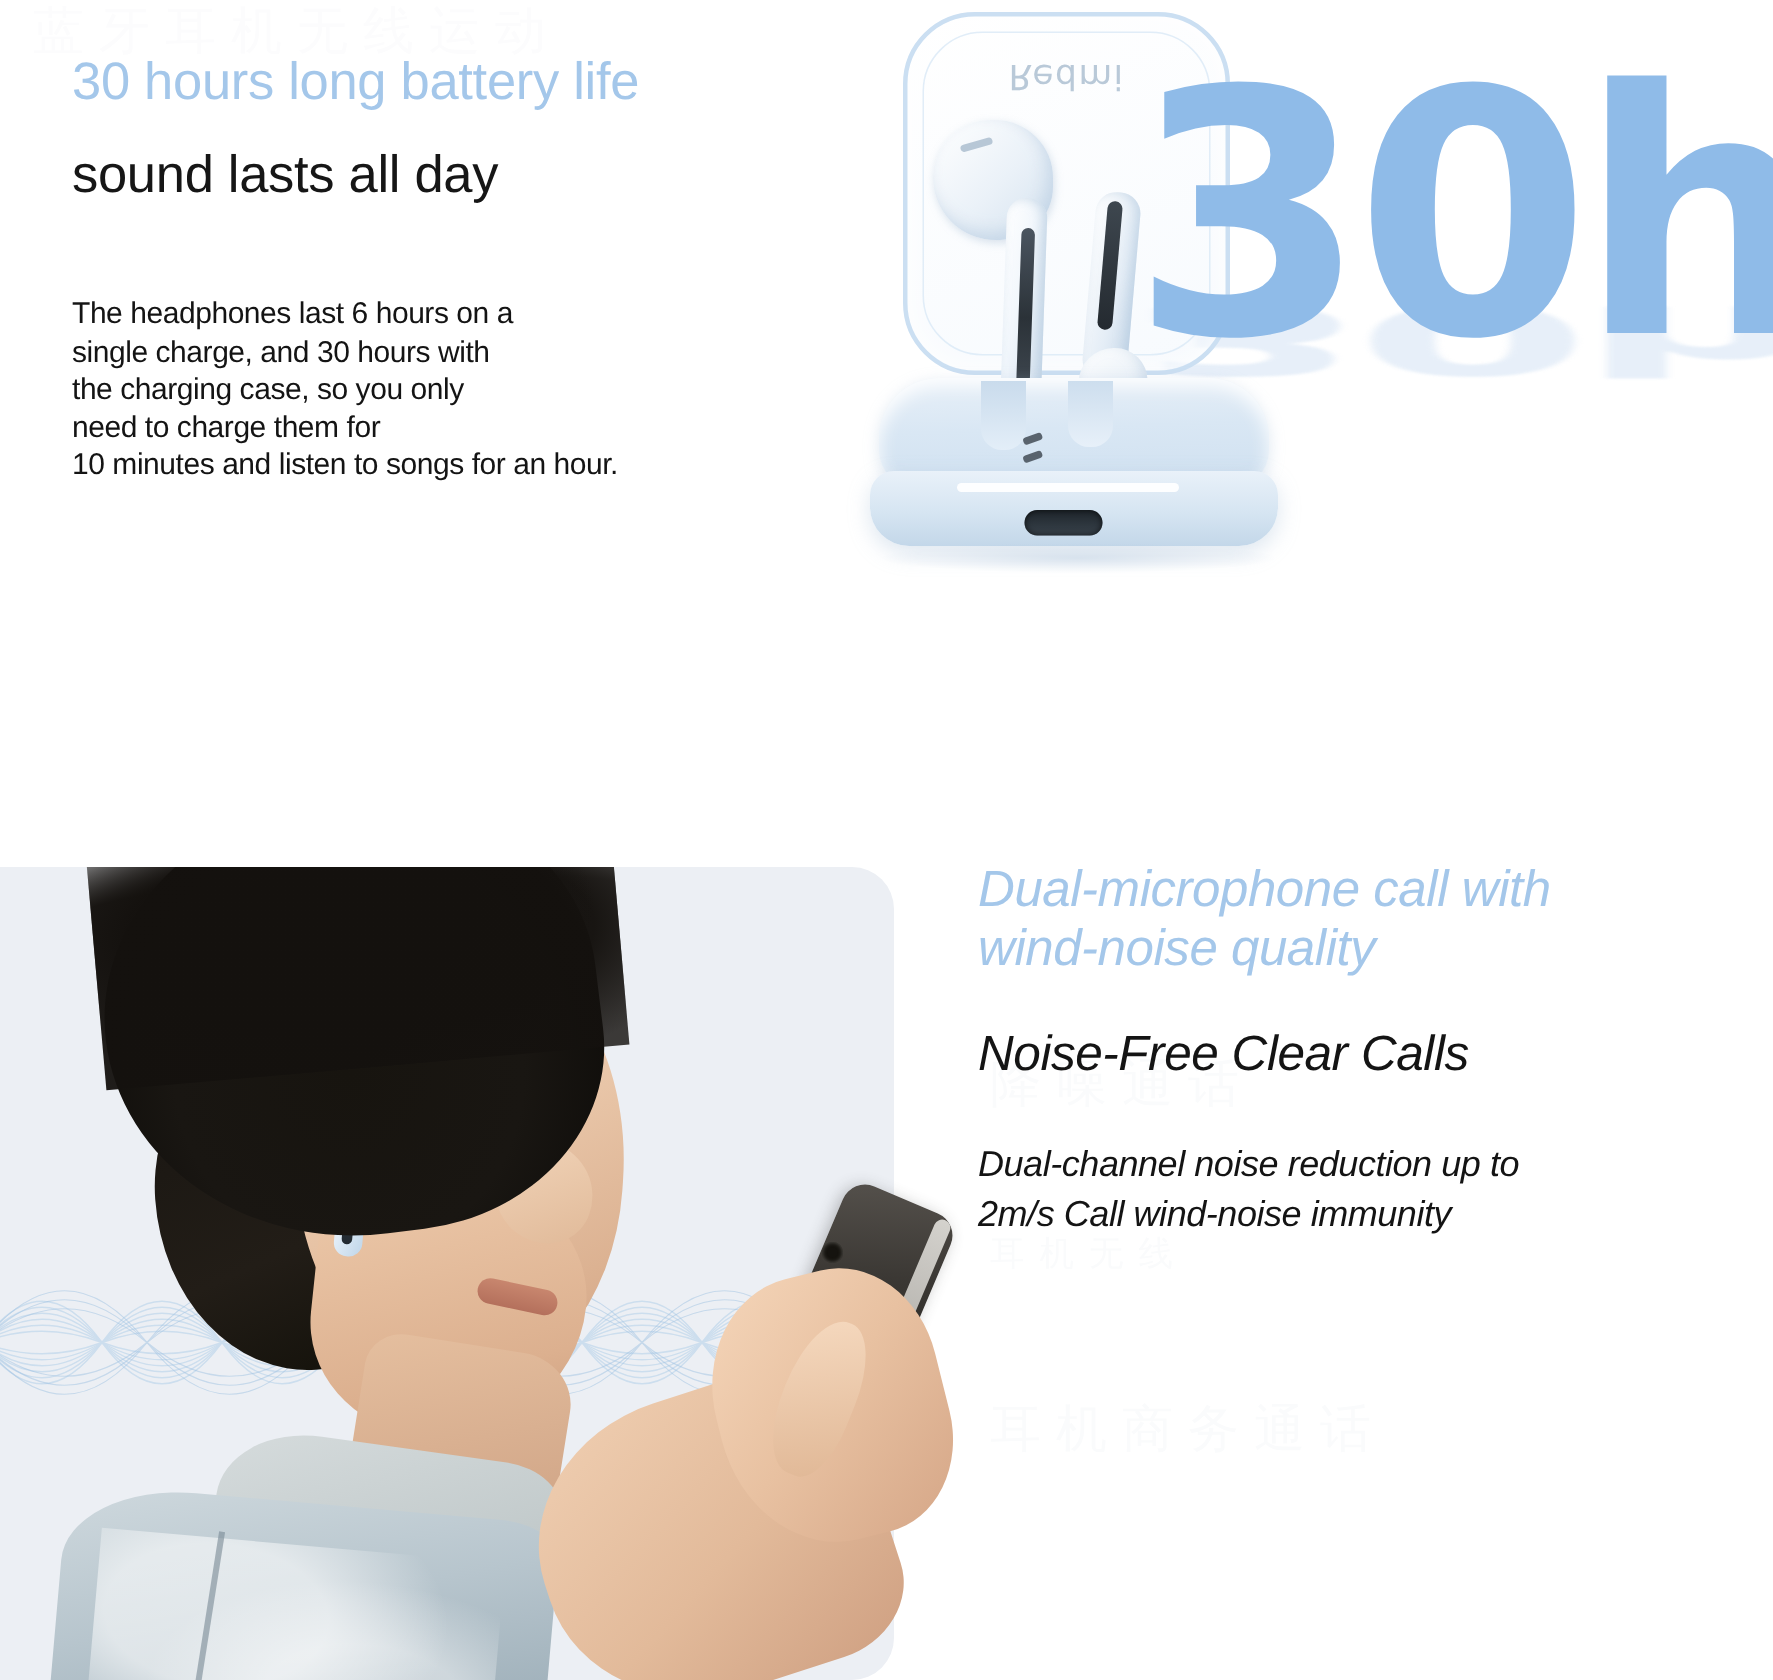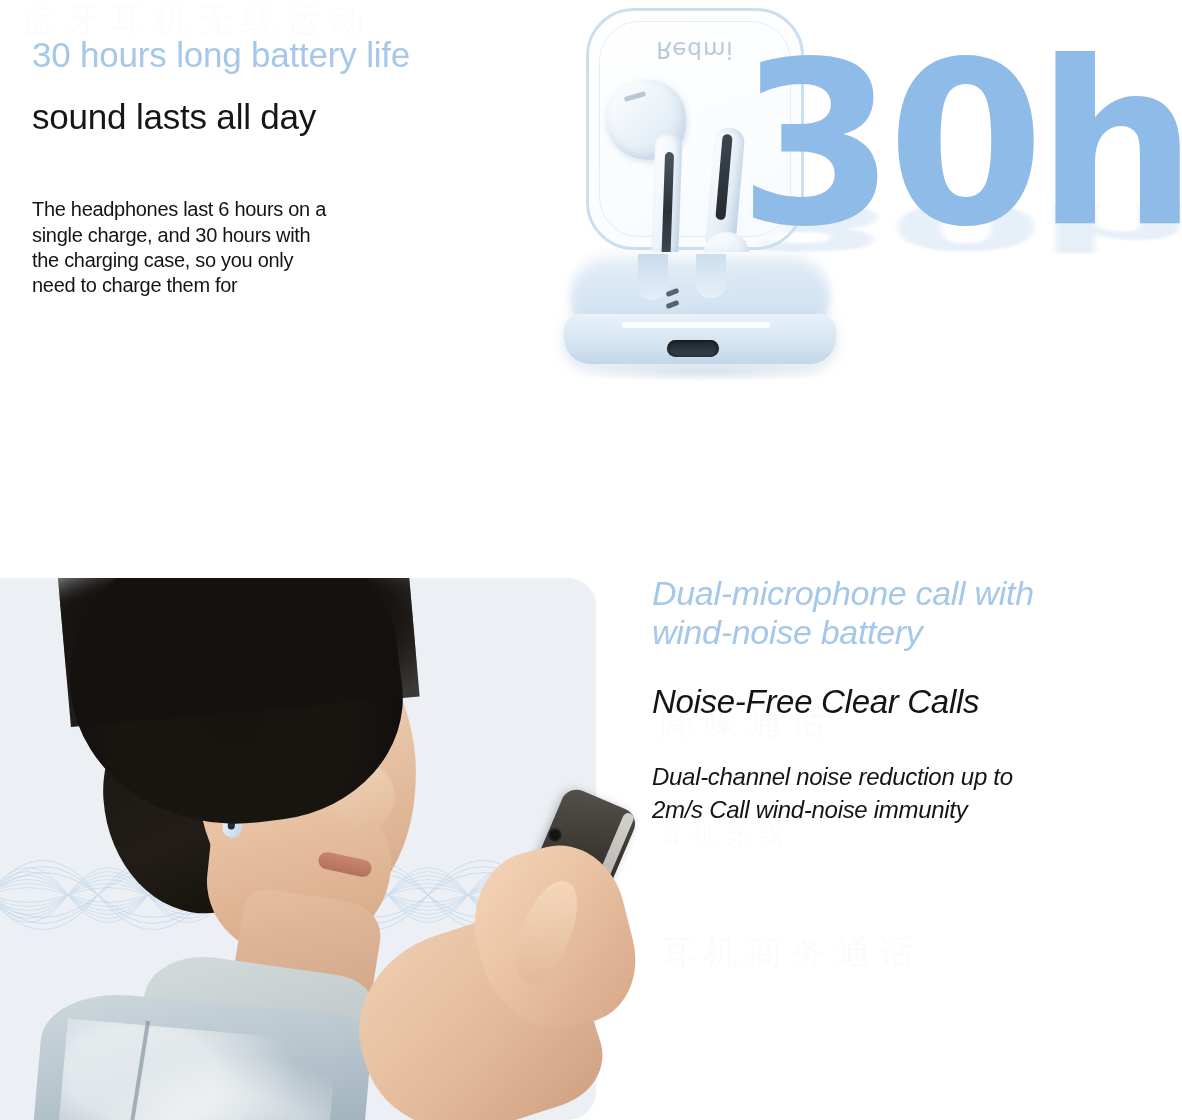--- a/index.html
+++ b/index.html
@@ -32,21 +32,21 @@
     pointer-events: none;
   }
   #ghost-top     { left: 22px;  top: -2px;  font-size: 34px; }
   #ghost-mid     { left: 660px; top: 700px; font-size: 34px; color:#fafbfc; }
   #ghost-low     { left: 660px; top: 820px; font-size: 23px; color:#fafbfc; }
   #ghost-low2    { left: 660px; top: 930px; font-size: 34px; color:#fafbfc; }
 
   
   #section-battery {
     position: absolute;
-    left: 0; top: 0;
+    left: 16px; top: 0;
     width: 1008px; height: 500px;
   }
 
   #battery-copy {
     position: absolute;
     left: 32px;
     top: 34px;
     width: 640px;
   }
 
@@ -527,20 +527,21 @@
 
       <div class="headline">
         <div>sound lasts all day</div>
       </div>
 
       <div class="bodycopy">
         <div>The headphones last 6 hours on a</div>
         <div>single charge, and 30 hours with</div>
         <div>the charging case, so you only</div>
         <div>need to charge them for</div>
+        <div>10 minutes and listen to songs for an hour.</div>
       </div>
     </div>
 
     <div id="battery-hero">
 
       <div id="hero-30h-reflection">30h</div>
 
       <div id="case-lid">
         <div id="case-lid-inner"></div>
         <div id="case-brand">Redmi</div>
@@ -640,21 +641,21 @@
       <div class="phone-cam" id="phone-cam-1"></div>
       <div class="phone-cam" id="phone-cam-2"></div>
       <div class="phone-cam" id="phone-cam-3"></div>
       <div id="hand"></div>
       <div id="thumb"></div>
     </div>
 
     <div id="mic-copy">
       <div class="eyebrow-mic">
         <div>Dual-microphone call with</div>
-        <div>wind-noise battery</div>
+        <div>wind-noise quality</div>
       </div>
 
       <div class="headline-mic">Noise-Free Clear Calls</div>
 
       <div class="bodycopy-mic">
         <div>Dual-channel noise reduction up to</div>
         <div>2m/s Call wind-noise immunity</div>
       </div>
     </div>
 

